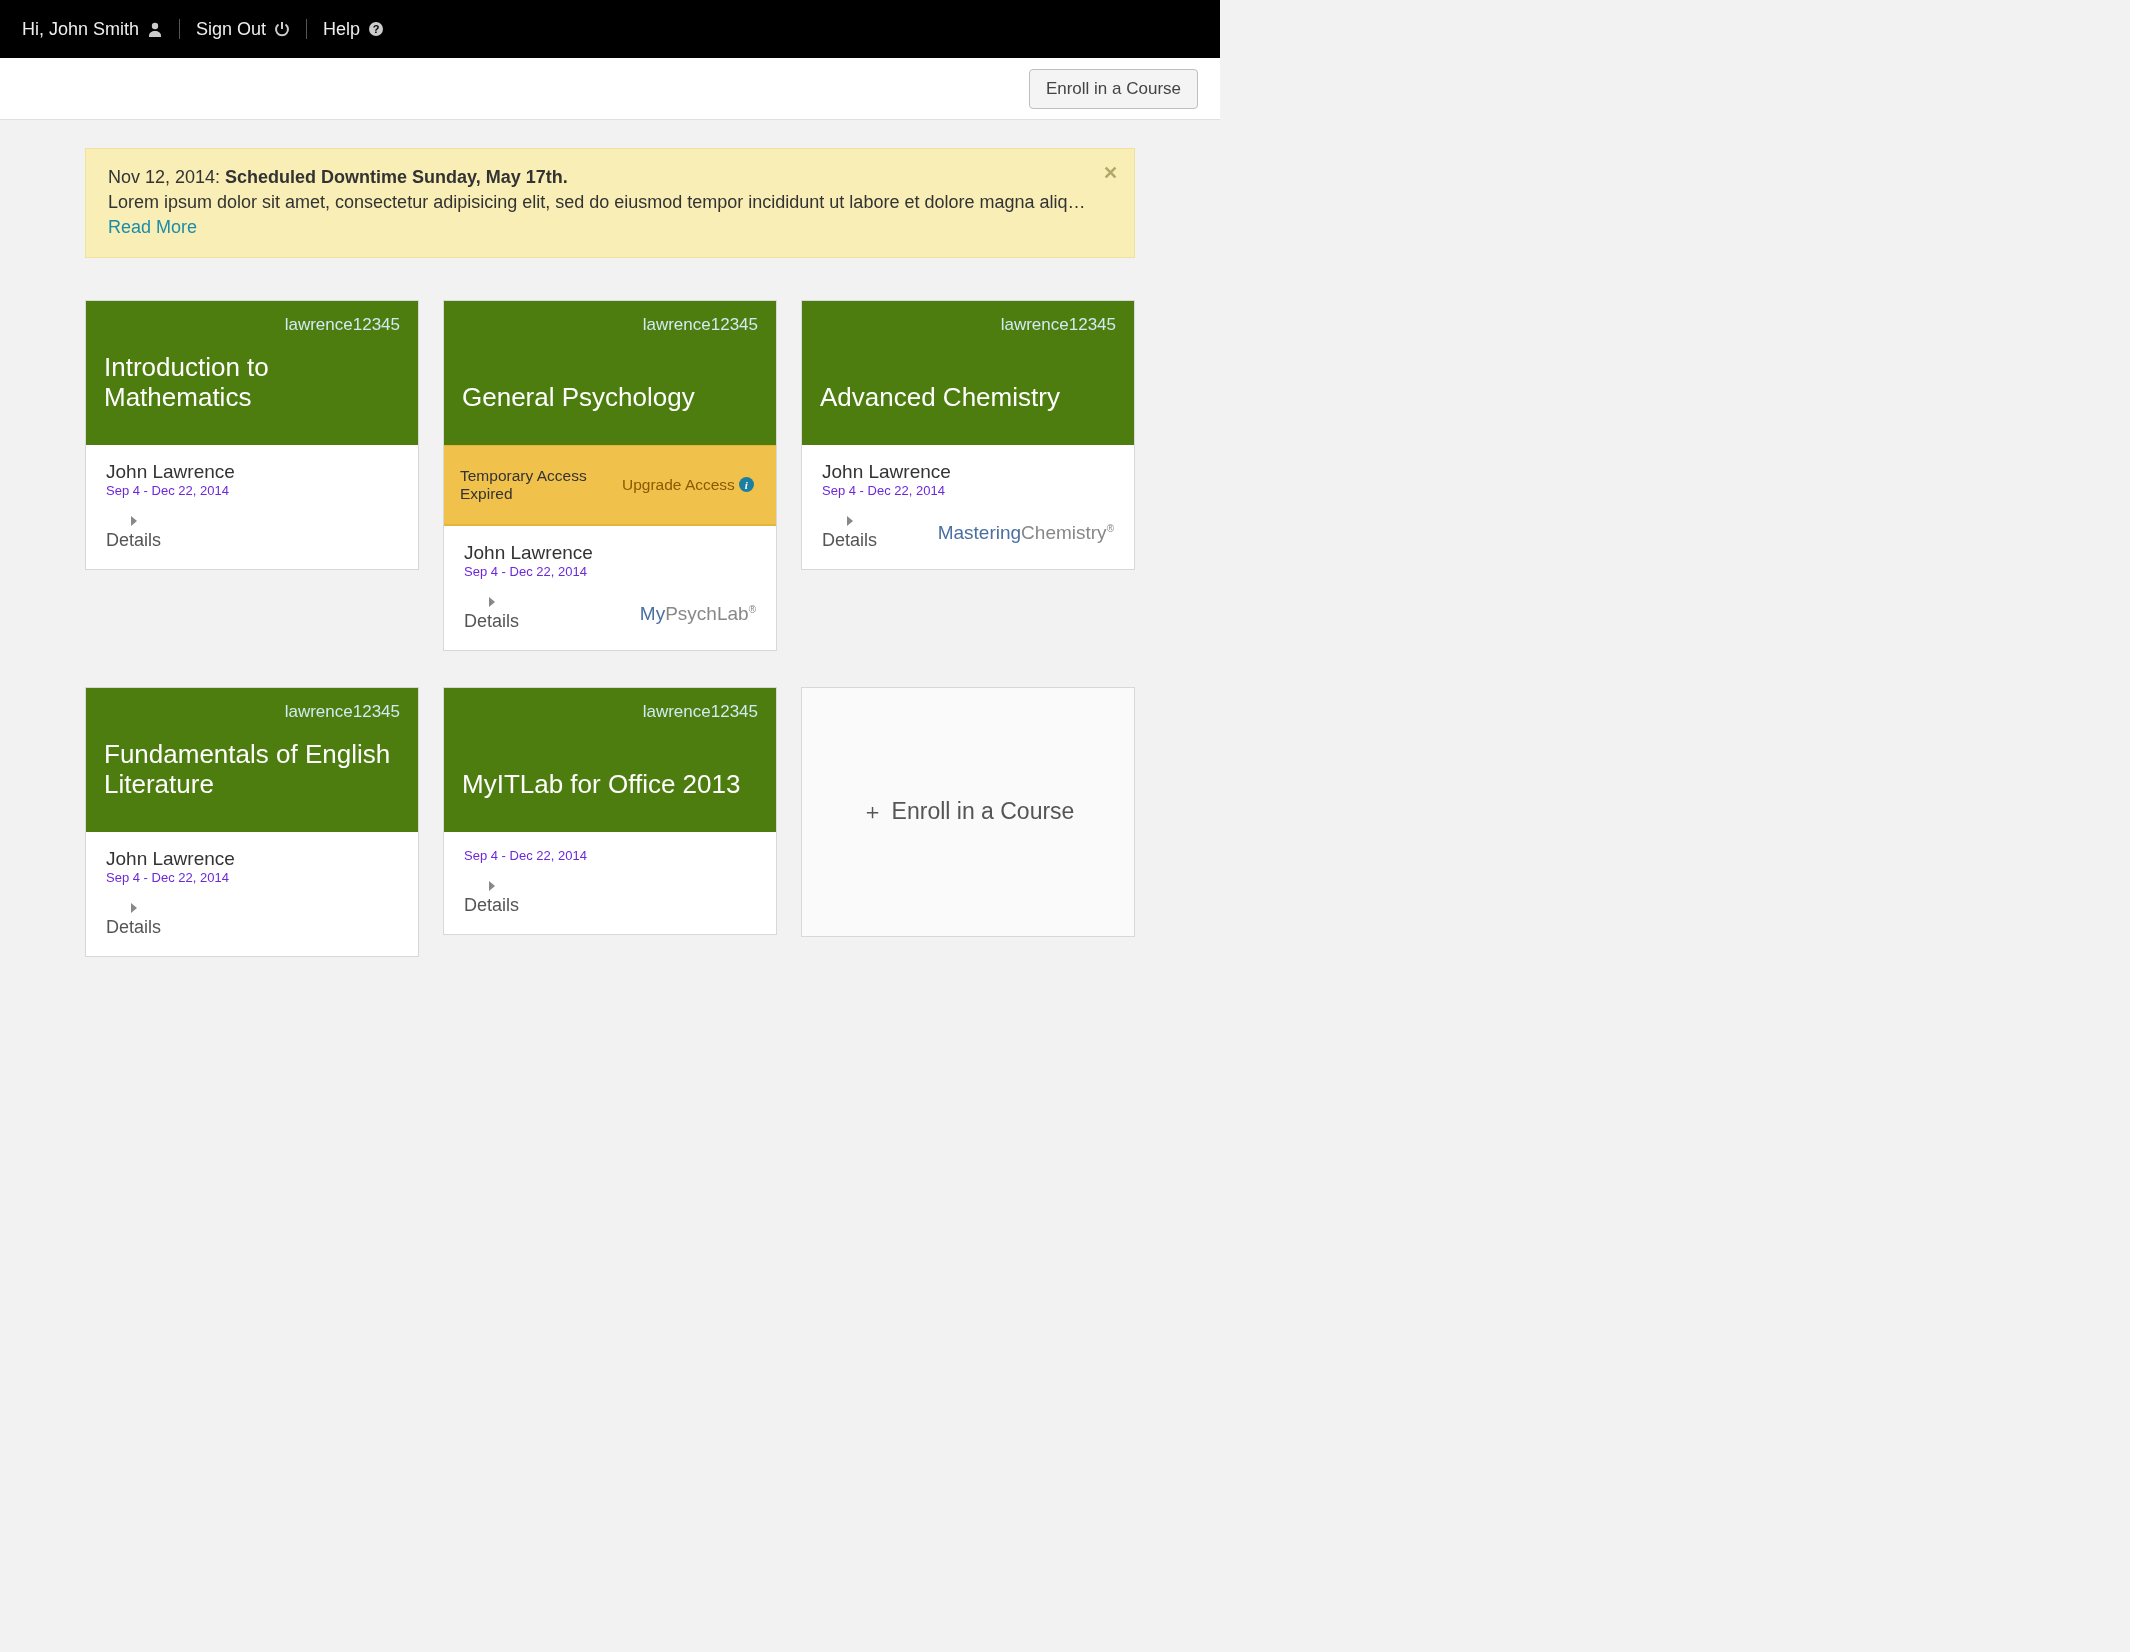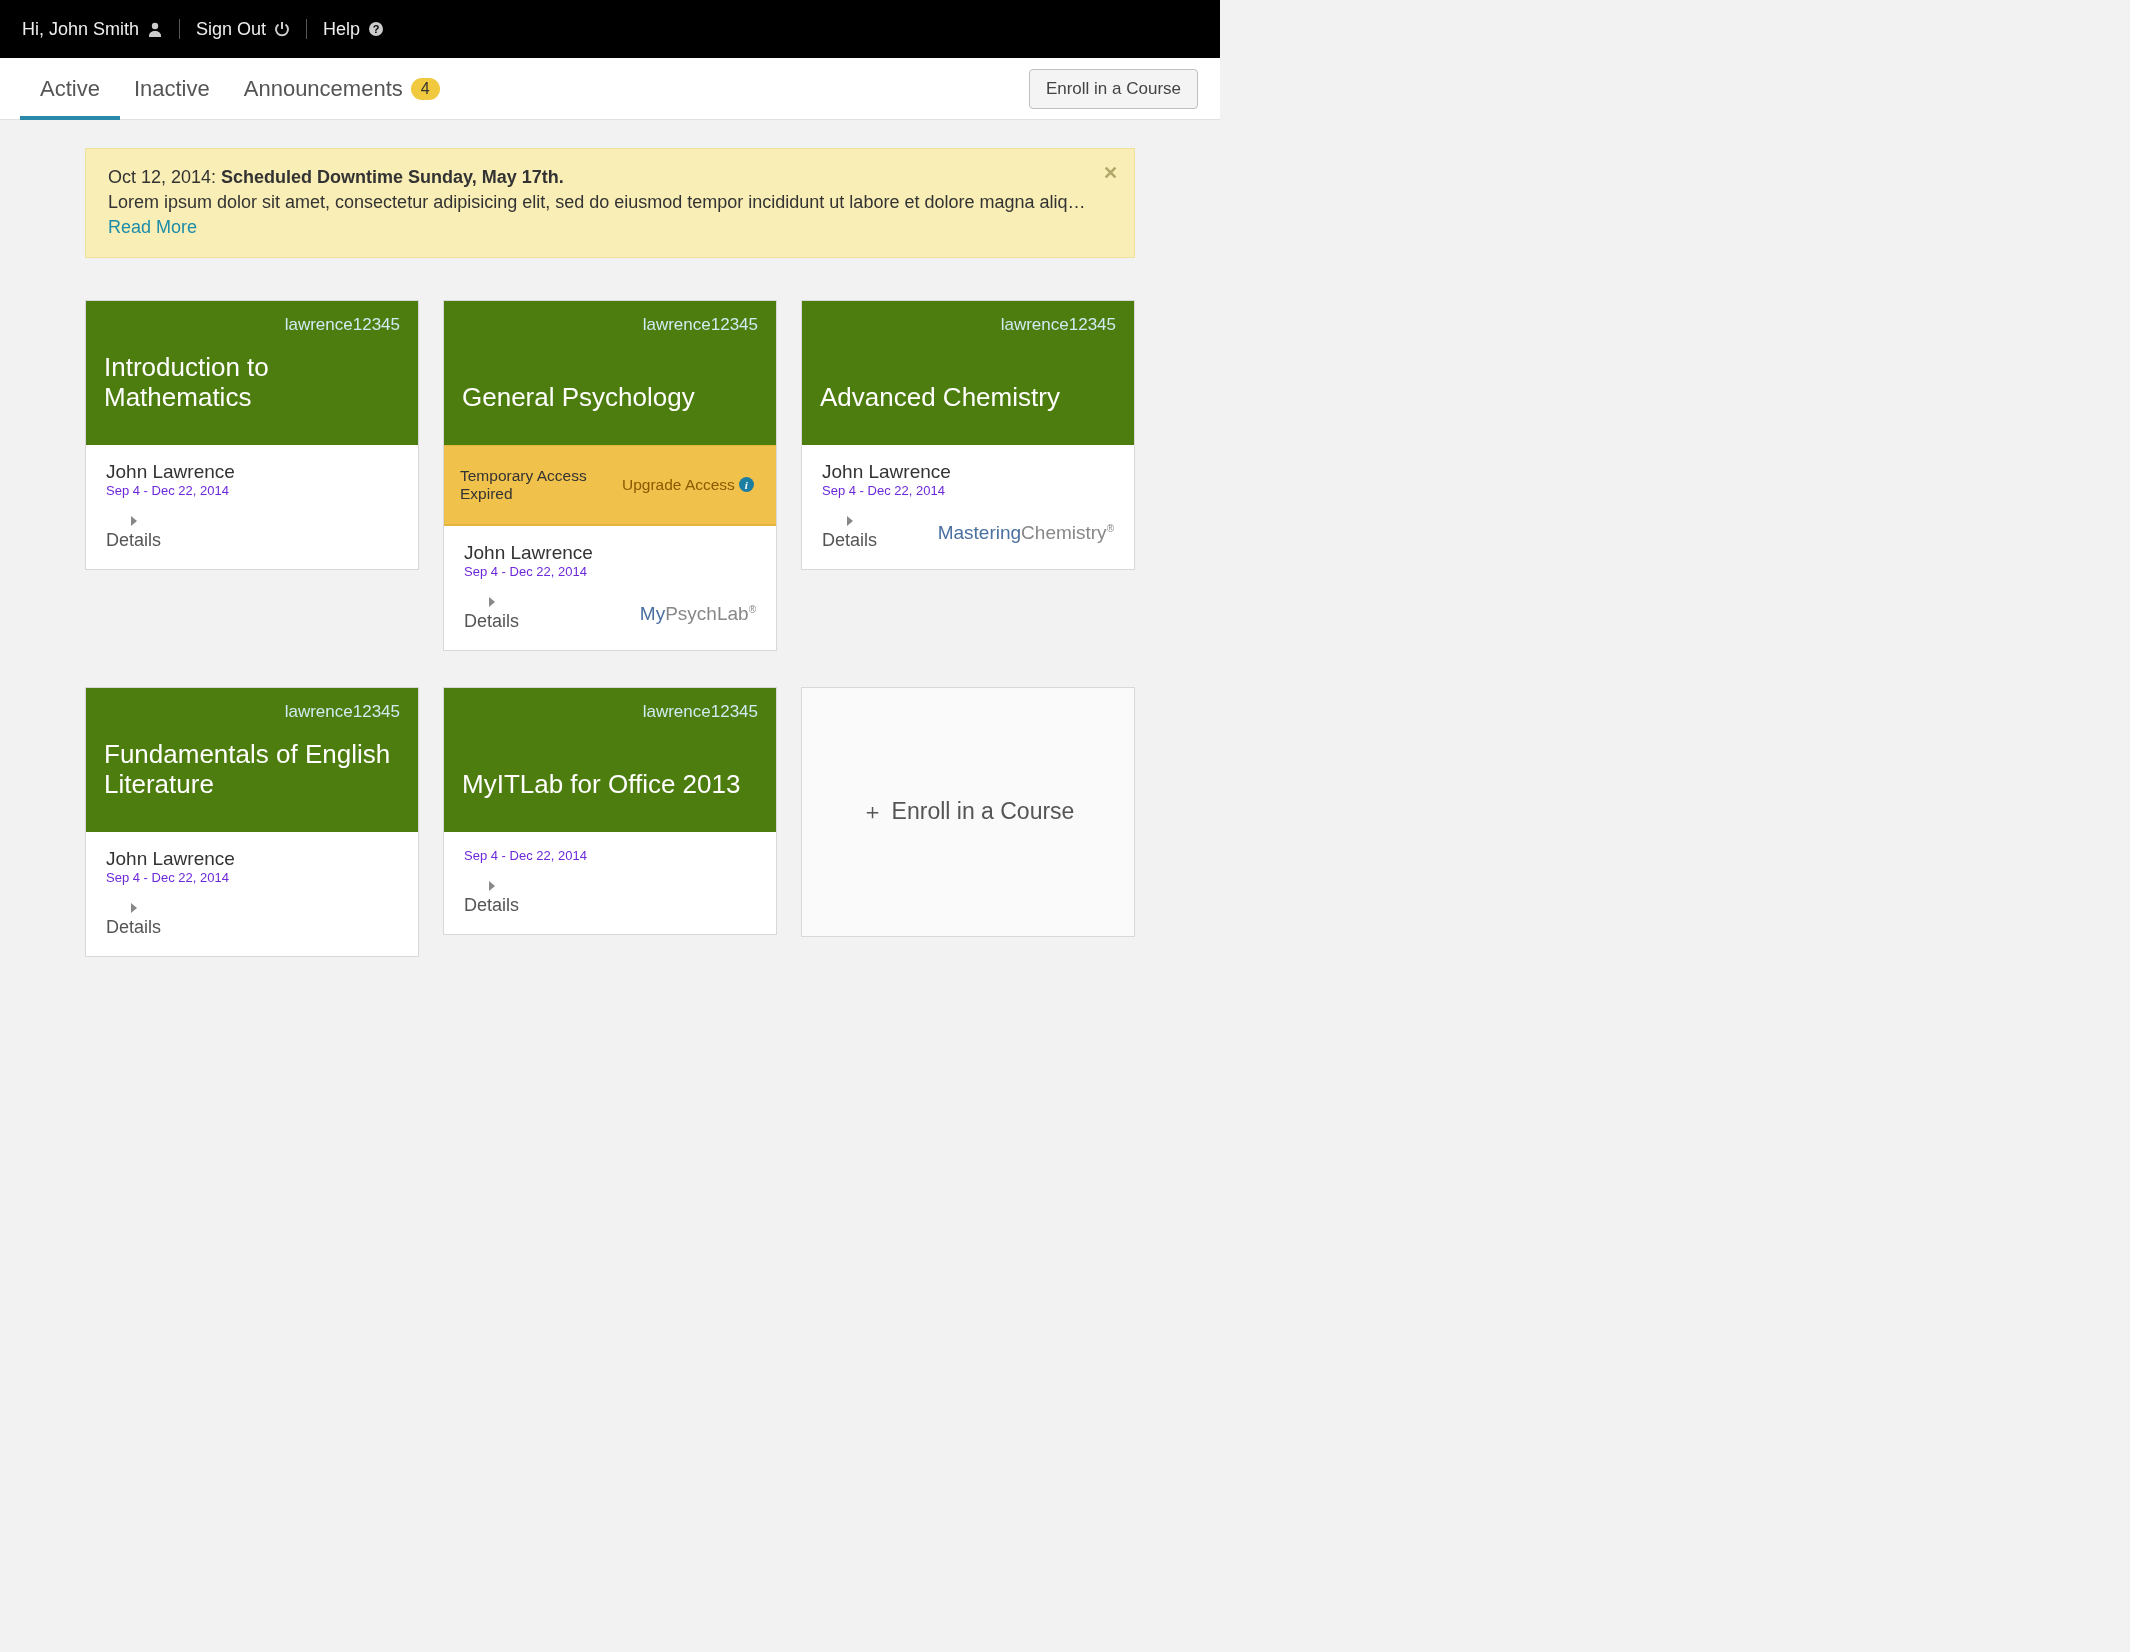--- a/index.html
+++ b/index.html
@@ -235,42 +235,30 @@
         <svg width="16" height="16" viewBox="0 0 16 16">
             <circle cx="8" cy="8" r="7" fill="#ccc"></circle>
             <text x="8" y="12" text-anchor="middle" font-size="11" font-weight="bold" fill="#000">?</text>
           </svg>
       </span>
     </span>
   </div>
 </div>
 
 <div class="tab-bar">
-  <div class="tabs">
-    <div class="tab active">
-      <span>Active</span>
-    </div>
-    <div class="tab">
-      <span>Inactive</span>
-    </div>
-    <div class="tab">
-      <span>Announcements</span>
-      <span class="badge">4</span>
-    </div>
-  </div>
   <div class="spacer"></div>
   <button class="enroll-btn">Enroll in a Course</button>
 </div>
 
 <div class="content">
 
   <div class="alert">
     <span class="close">✕</span>
     <div class="headline">
-      <span>Oct 12, 2014:</span>
+      <span>Nov 12, 2014:</span>
       <strong>Scheduled Downtime Sunday, May 17th.</strong>
     </div>
     <div>
       <span>Lorem ipsum dolor sit amet, consectetur adipisicing elit, sed do eiusmod tempor incididunt ut labore et dolore magna aliq…</span><span class="read-more">Read More</span>
     </div>
   </div>
 
   <div class="grid" id="grid">
       <div class="card">
         <div class="card-head">

